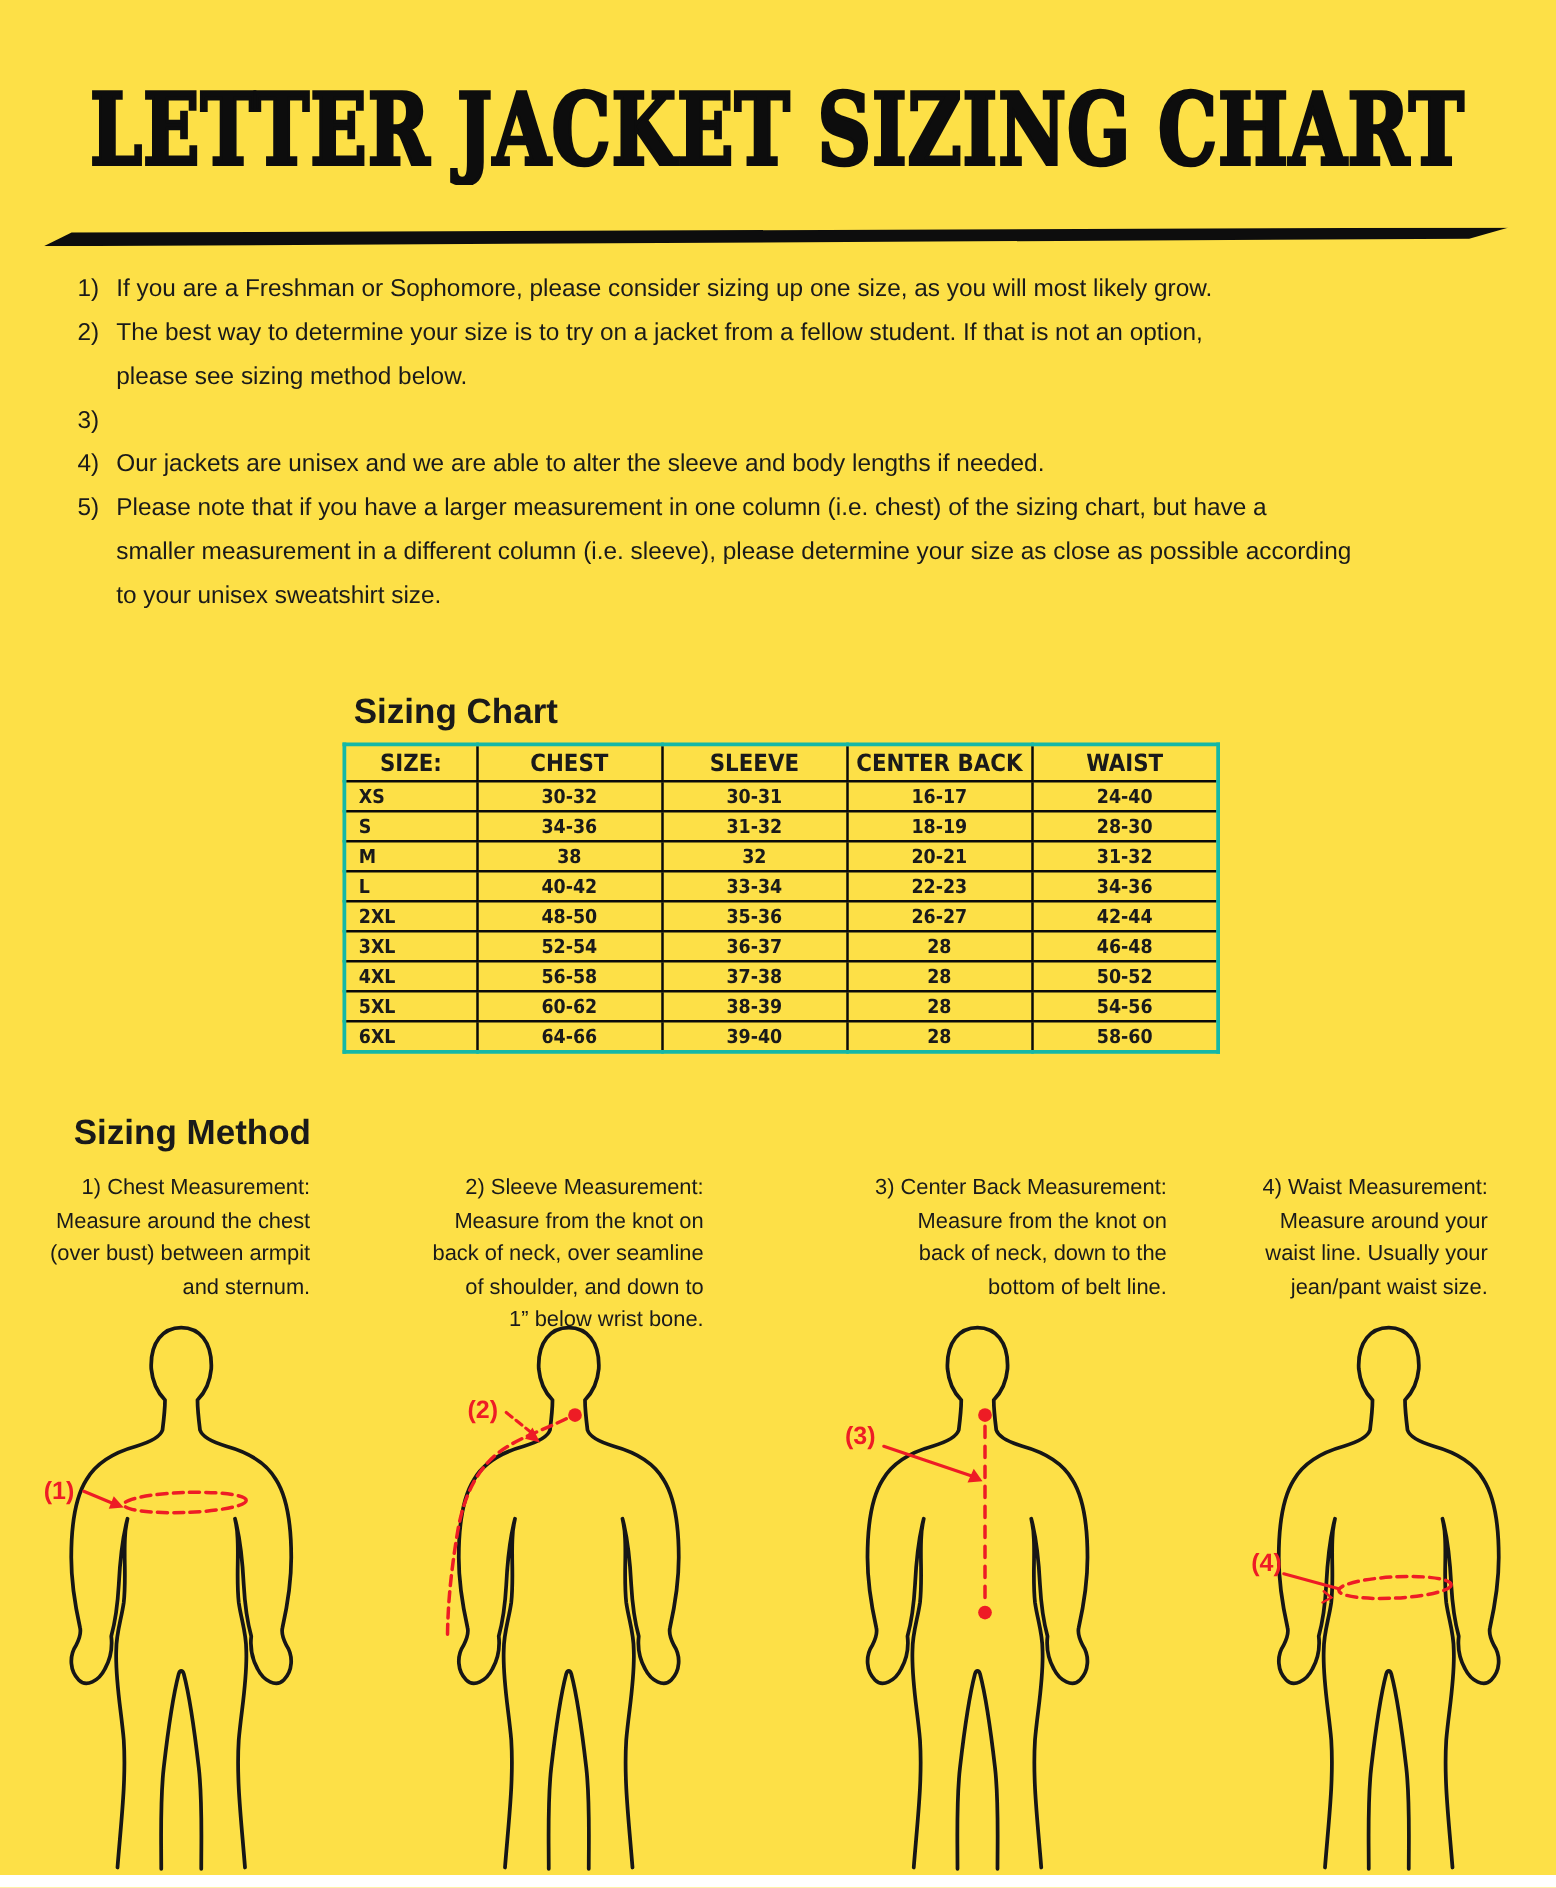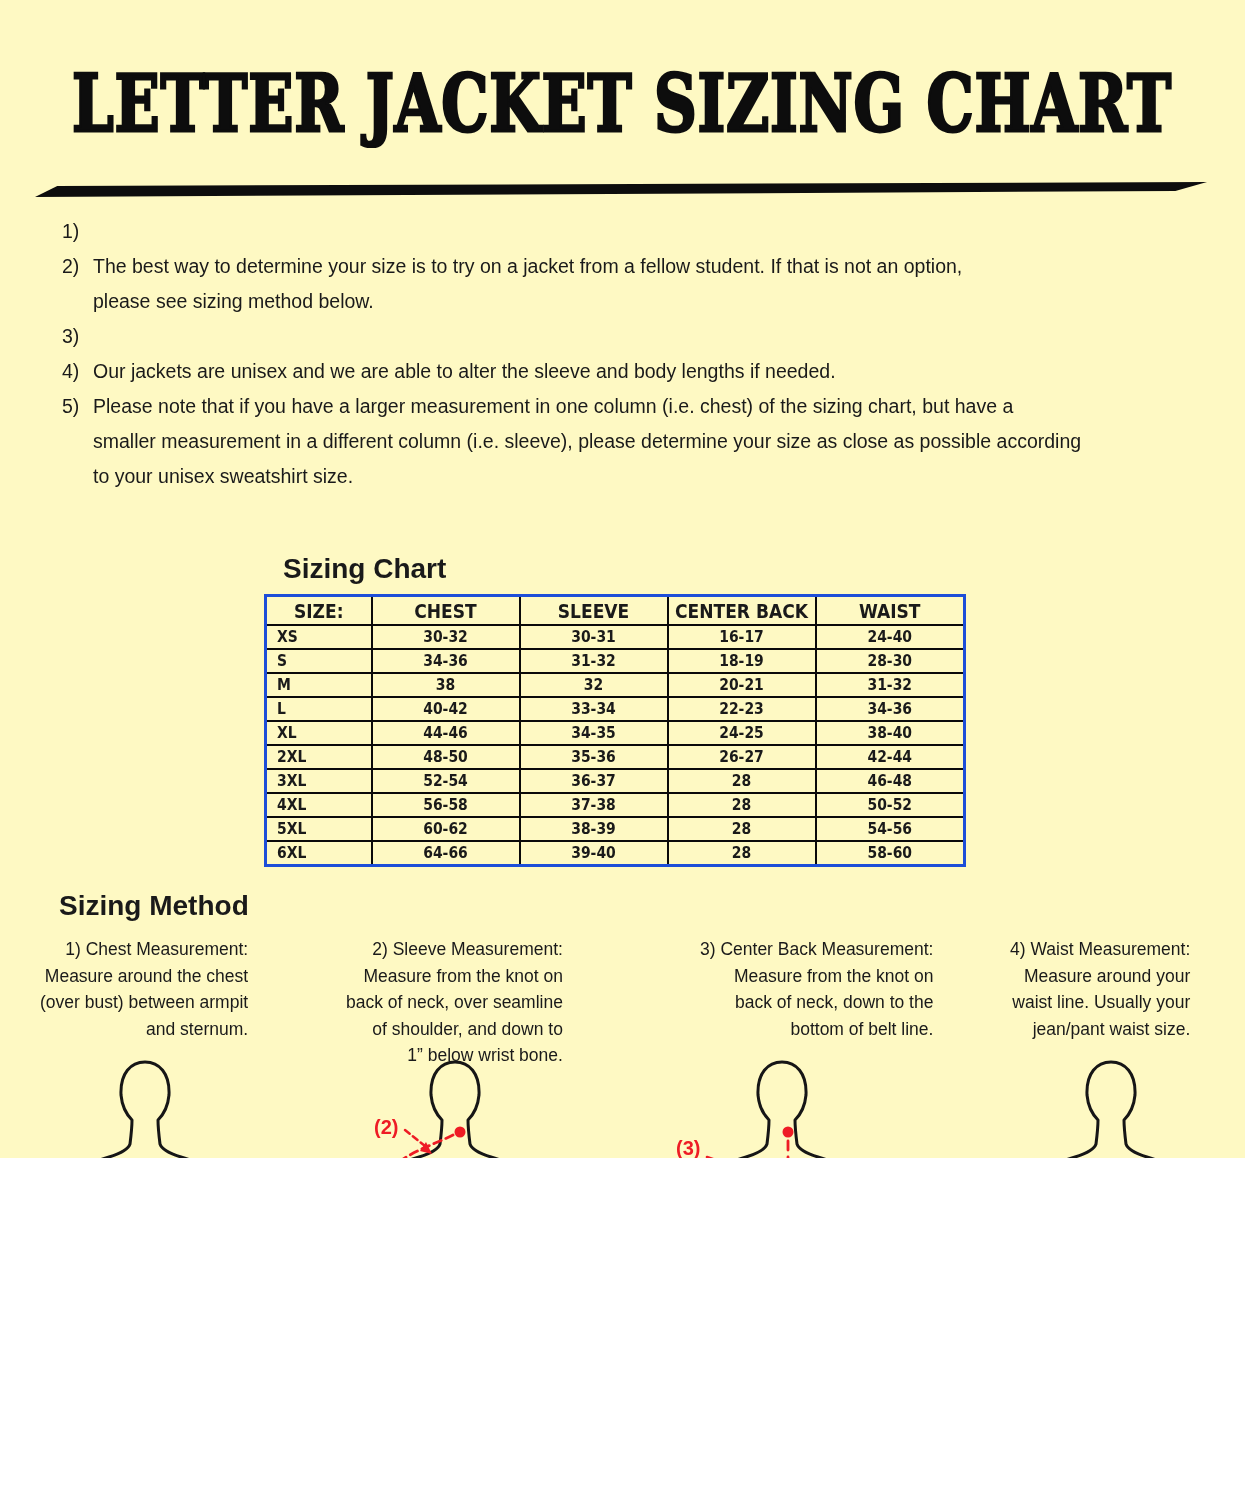--- a/index.html
+++ b/index.html
@@ -1,17 +1,17 @@
 <!DOCTYPE html>
 <html><head>
 <meta charset="utf-8">
 <style>
   html,body{margin:0;padding:0;}
   .page{
-    position:relative; width:1245px; height:1158px; background:#fef9c3;
+    position:relative; width:1245px; height:1500px; background:#fde047;
     font-family:"Liberation Sans", sans-serif; color:#1a1a1a; overflow:hidden;
   }
   
   .title-svg{position:absolute; top:62px; left:70px; width:1108px; height:86px;}
   .title-svg text{
     font-family:"DejaVu Serif", serif; font-weight:bold; font-size:79px;
     fill:#0d0d0d; stroke:#0d0d0d; stroke-width:3px; letter-spacing:1px;
   }
   
   .divider{
@@ -24,23 +24,23 @@
   .note-item{display:flex; align-items:flex-start;}
   .note-num{flex:0 0 31px; font-size:19.5px; line-height:35px;}
   .note-lines{font-size:19.5px; line-height:35px;}
   .note-lines .line{display:block; white-space:nowrap;}
   
   .chart-heading{
     position:absolute; top:553px; left:283px;
     font-size:28px; font-weight:bold; margin:0;
   }
   .sizing-table{
-    position:absolute; top:594px; left:264px; width:699px;
+    position:absolute; top:594px; left:274px; width:699px;
     border-collapse:collapse; table-layout:fixed;
-    border:3px solid #1d4ed8;
+    border:3px solid #14b8a6;
   }
   .sizing-table th, .sizing-table td{
     border:2px solid #0a0a0a; padding:0; font-weight:bold;
     font-family:"DejaVu Sans", sans-serif; font-stretch:condensed;
   }
   .sizing-table th{height:27px; font-size:19px; text-align:center;}
   .sizing-table th.size-col{text-align:center;}
   .sizing-table td{height:22px; font-size:15.5px; text-align:center;}
   .sizing-table td.size-cell{text-align:left; padding-left:10px;}
   
@@ -73,20 +73,23 @@
 
   <svg class="title-svg" viewBox="0 0 1108 86">
     <text x="2" y="69" textLength="1100" lengthAdjust="spacingAndGlyphs">LETTER JACKET SIZING CHART</text>
   </svg>
 
   <div class="divider"></div>
 
   <div class="notes">
     <div class="note-item">
       <span class="note-num">1)</span>
+      <div class="note-lines">
+        <span class="line">If you are a Freshman or Sophomore, please consider sizing up one size, as you will most likely grow.</span>
+      </div>
     </div>
     <div class="note-item">
       <span class="note-num">2)</span>
       <div class="note-lines">
         <span class="line">The best way to determine your size is to try on a jacket from a fellow student. If that is not an option,</span>
         <span class="line">please see sizing method below.</span>
       </div>
     </div>
     <div class="note-item">
       <span class="note-num">3)</span>
@@ -147,27 +150,20 @@
         <td>32</td>
         <td>20-21</td>
         <td>31-32</td>
       </tr>
       <tr>
         <td class="size-cell">L</td>
         <td>40-42</td>
         <td>33-34</td>
         <td>22-23</td>
         <td>34-36</td>
-      </tr>
-      <tr>
-        <td class="size-cell">XL</td>
-        <td>44-46</td>
-        <td>34-35</td>
-        <td>24-25</td>
-        <td>38-40</td>
       </tr>
       <tr>
         <td class="size-cell">2XL</td>
         <td>48-50</td>
         <td>35-36</td>
         <td>26-27</td>
         <td>42-44</td>
       </tr>
       <tr>
         <td class="size-cell">3XL</td>

